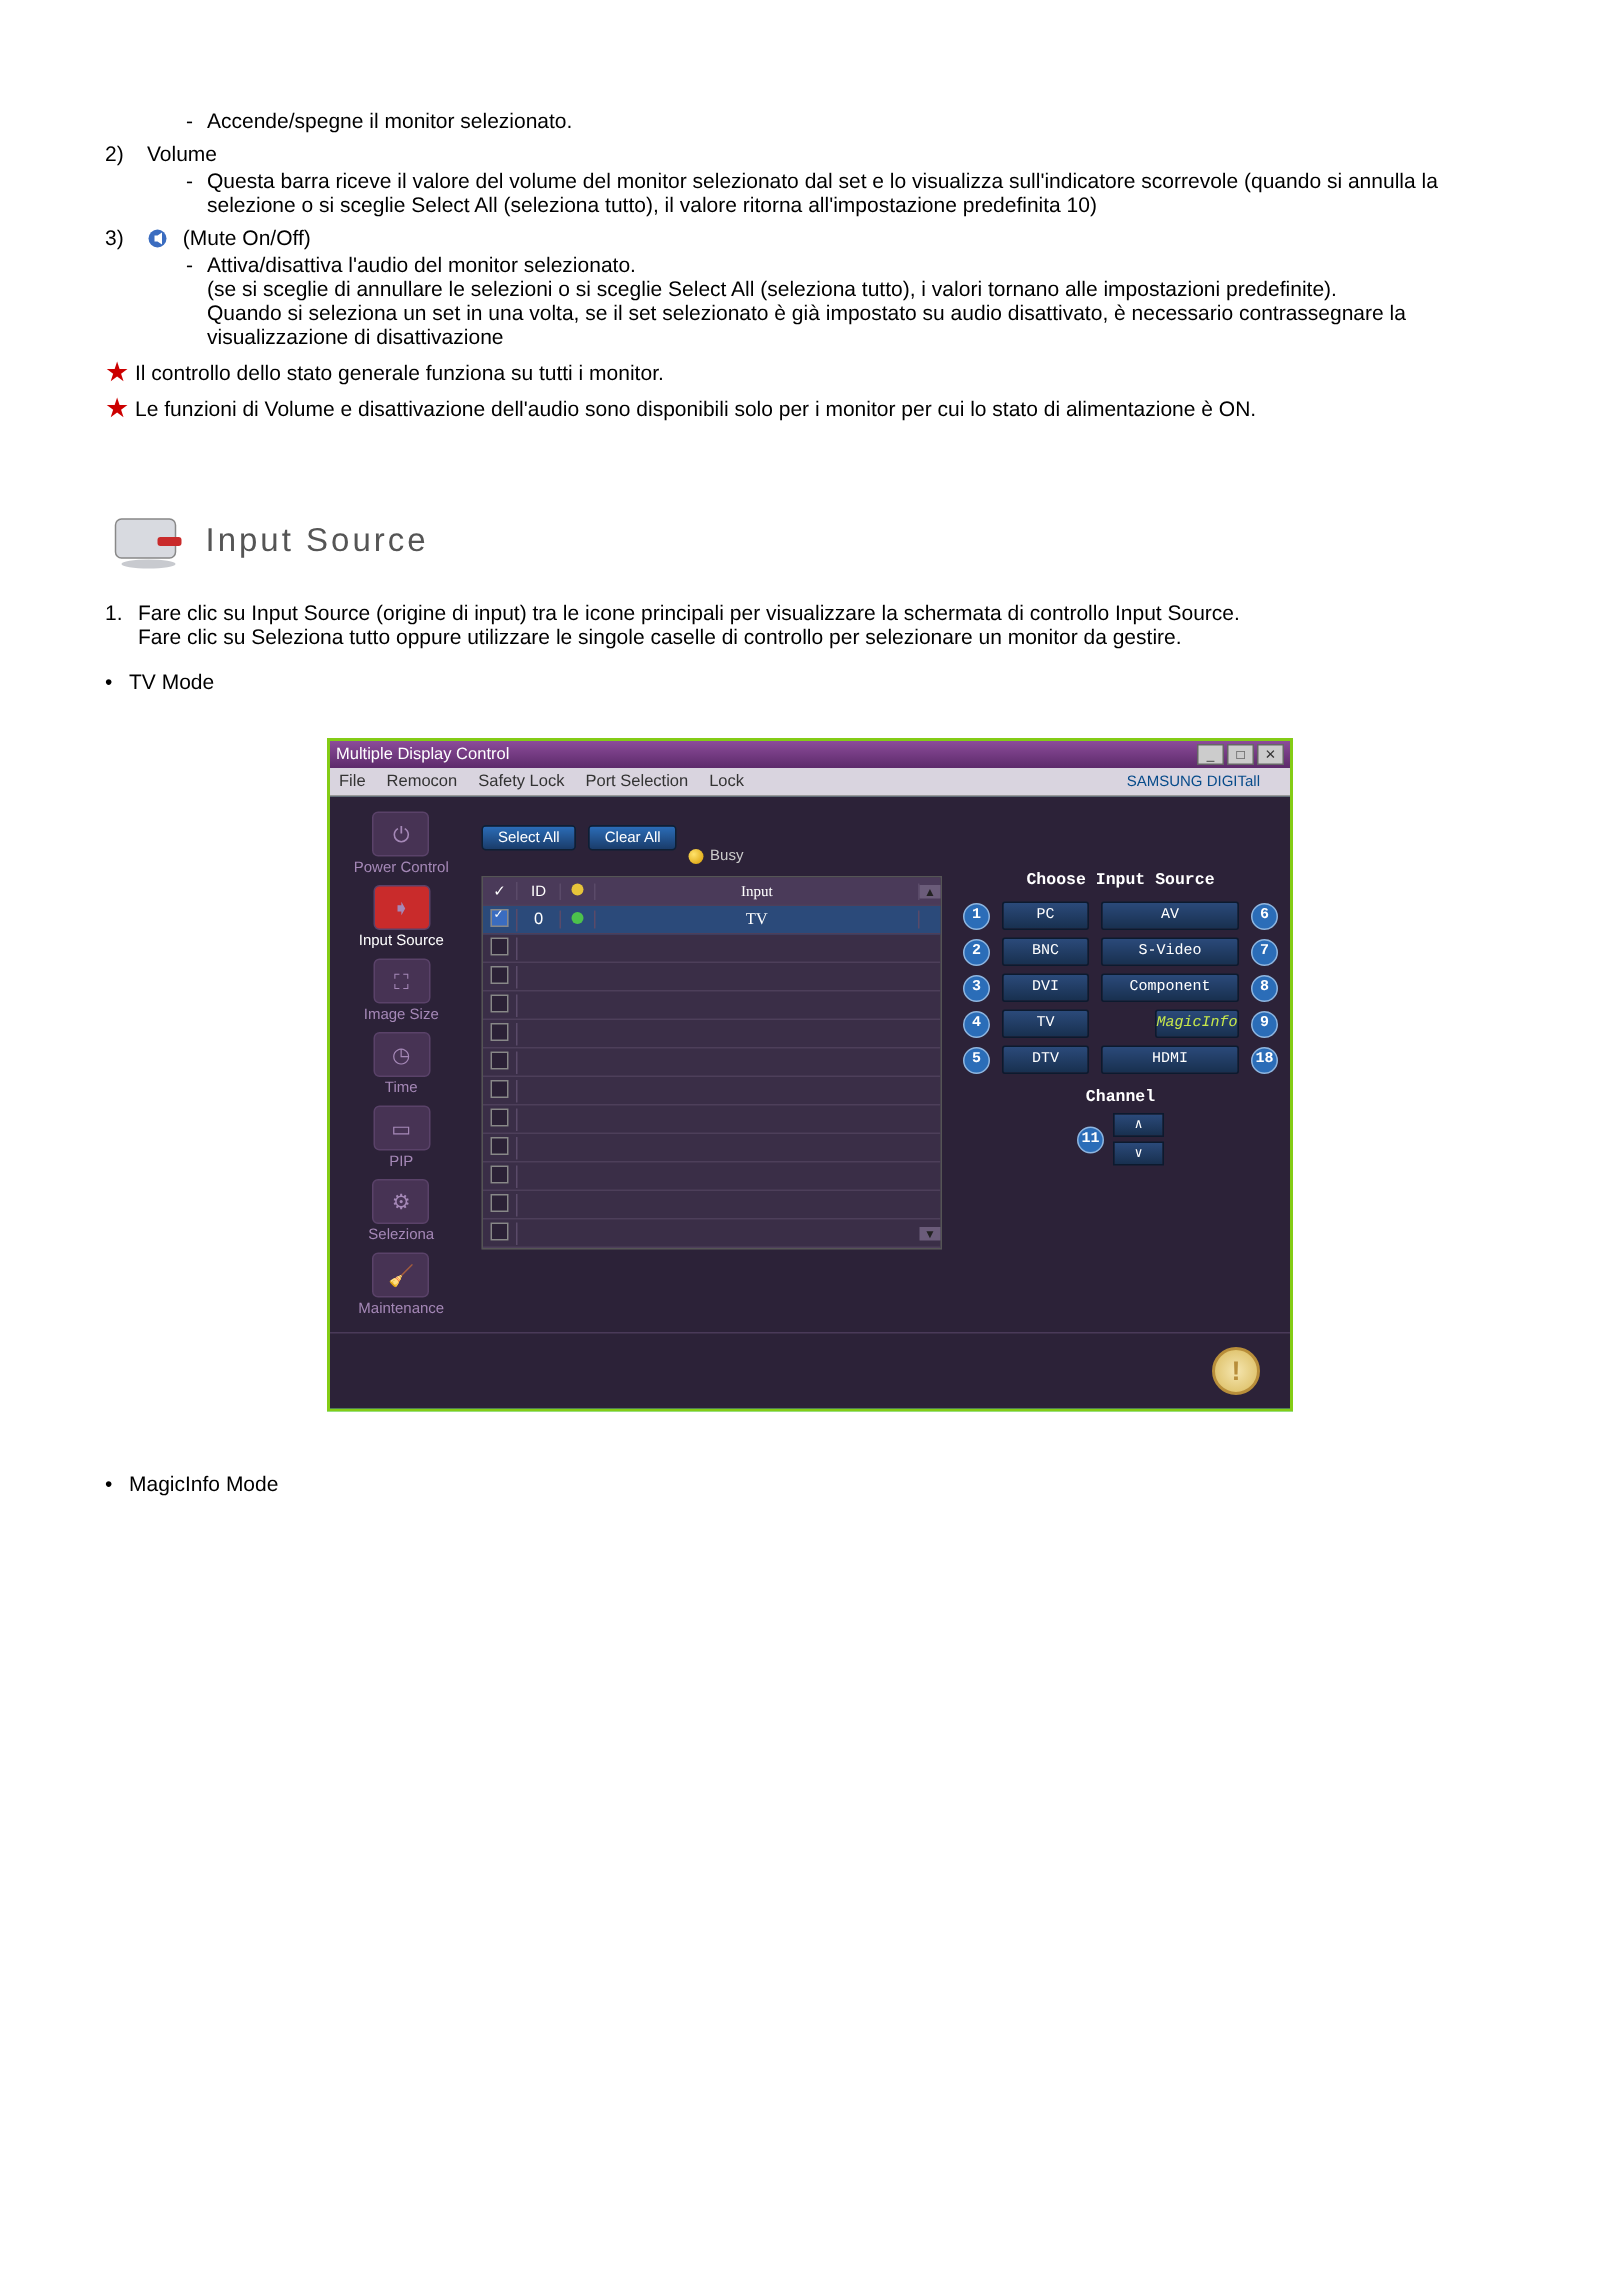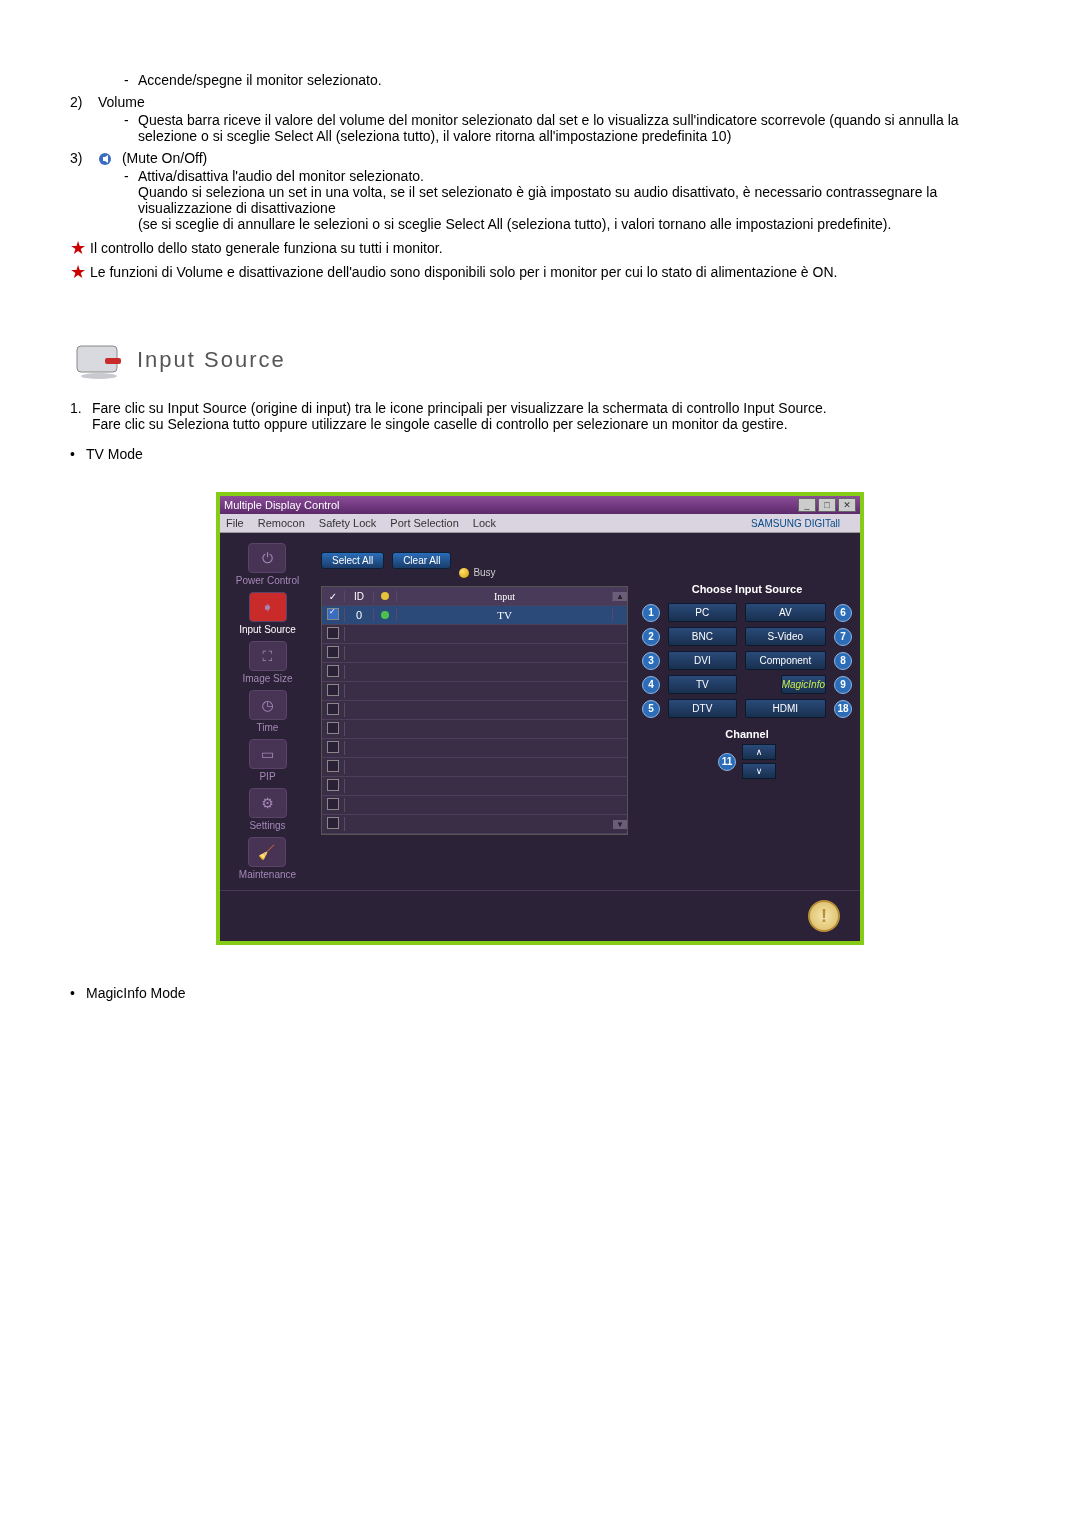--- a/index.html
+++ b/index.html
@@ -89,21 +89,21 @@
     margin-top: 14px;
   }
   .bullet-row .dot {
     width: 16px;
     flex-shrink: 0;
   }
   
   .app-window {
     width: 640px;
     margin: 30px auto 20px auto;
-    border: 4px solid #84cc16;
+    border: 2px solid #84cc16;
     background: #5eead4;
     font-size: 11px;
     color: #ddd;
   }
   .app-titlebar {
     height: 18px;
     background: linear-gradient(#8c4c9a, #5c2a6a);
     display: flex;
     align-items: center;
     padding: 0 4px;
@@ -224,20 +224,21 @@
   .status-dot {
     width: 8px; height: 8px; border-radius: 50%; display: inline-block;
   }
   .status-green { background: #4cc24c; }
   .status-yellow { background: #e6c43a; }
   .grid-row.active { background: #2b4a7a; color: #fff; }
   .scroll-arrow { font-size: 8px; color: #222; text-align: center; }
   .right-panel {
     width: 210px;
     padding: 50px 8px 10px 8px;
+    font-family: Liberation Mono, monospace;
   }
   .panel-title {
     font-weight: bold;
     color: #fff;
     text-align: center;
     font-size: 11px;
     margin-bottom: 8px;
   }
   .source-grid {
     display: grid;
@@ -346,22 +347,22 @@
               <path d="M5 5 L5 9 L7 9 L10 11 L10 3 L7 5 Z" fill="#fff"></path>
             </svg>
         </span>
         <span>(Mute On/Off)</span>
       </span>
     </div>
     <div class="sub-dash" style="margin-left:54px;">
       <span class="dash">-</span>
       <div>
         <div>Attiva/disattiva l'audio del monitor selezionato.</div>
+        <div>(se si sceglie di annullare le selezioni o si sceglie Select All (seleziona tutto), i valori tornano alle impostazioni predefinite).</div>
         <div>Quando si seleziona un set in una volta, se il set selezionato è già impostato su audio disattivato, è necessario contrassegnare la visualizzazione di disattivazione</div>
-        <div>(se si sceglie di annullare le selezioni o si sceglie Select All (seleziona tutto), i valori tornano alle impostazioni predefinite).</div>
       </div>
     </div>
   </div>
 
   <div class="star-row">
     <span class="star">★</span>
     <span class="star-text">Il controllo dello stato generale funziona su tutti i monitor.</span>
   </div>
   <div class="star-row">
     <span class="star">★</span>
@@ -425,21 +426,21 @@
         <div class="sidebar-item">
           <div class="sidebar-icon">◷</div>
           <div class="label">Time</div>
         </div>
         <div class="sidebar-item">
           <div class="sidebar-icon">▭</div>
           <div class="label">PIP</div>
         </div>
         <div class="sidebar-item">
           <div class="sidebar-icon">⚙</div>
-          <div class="label">Settings</div>
+          <div class="label">Seleziona</div>
         </div>
         <div class="sidebar-item">
           <div class="sidebar-icon">🧹</div>
           <div class="label">Maintenance</div>
         </div>
       </div>
 
       <div class="center-panel">
         <div class="ctrl-buttons">
           <div class="pill-btn">Select All</div>

